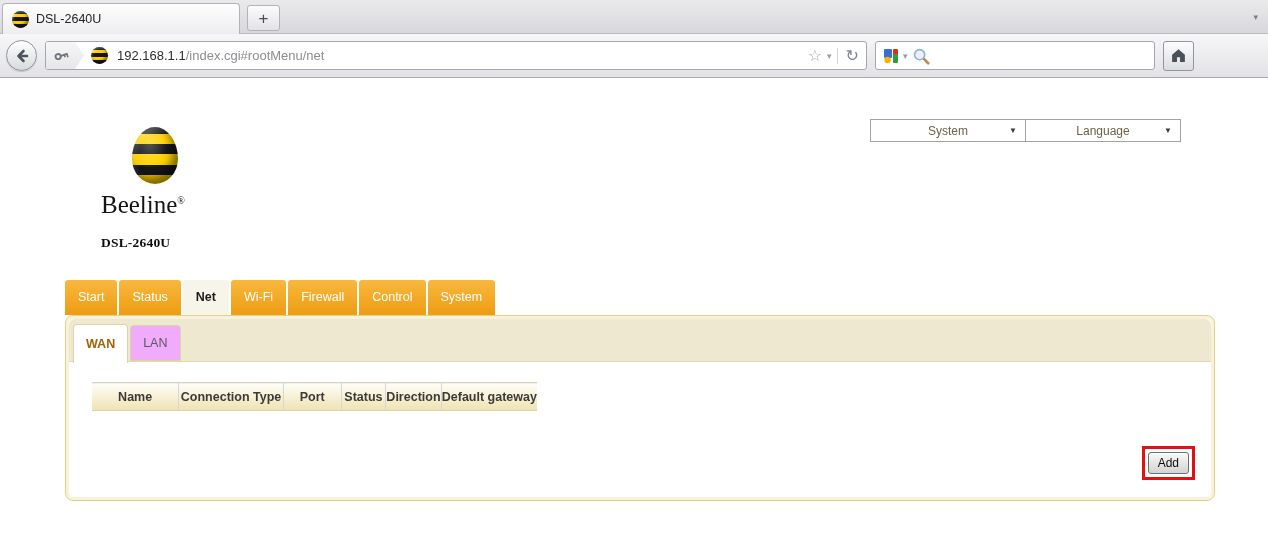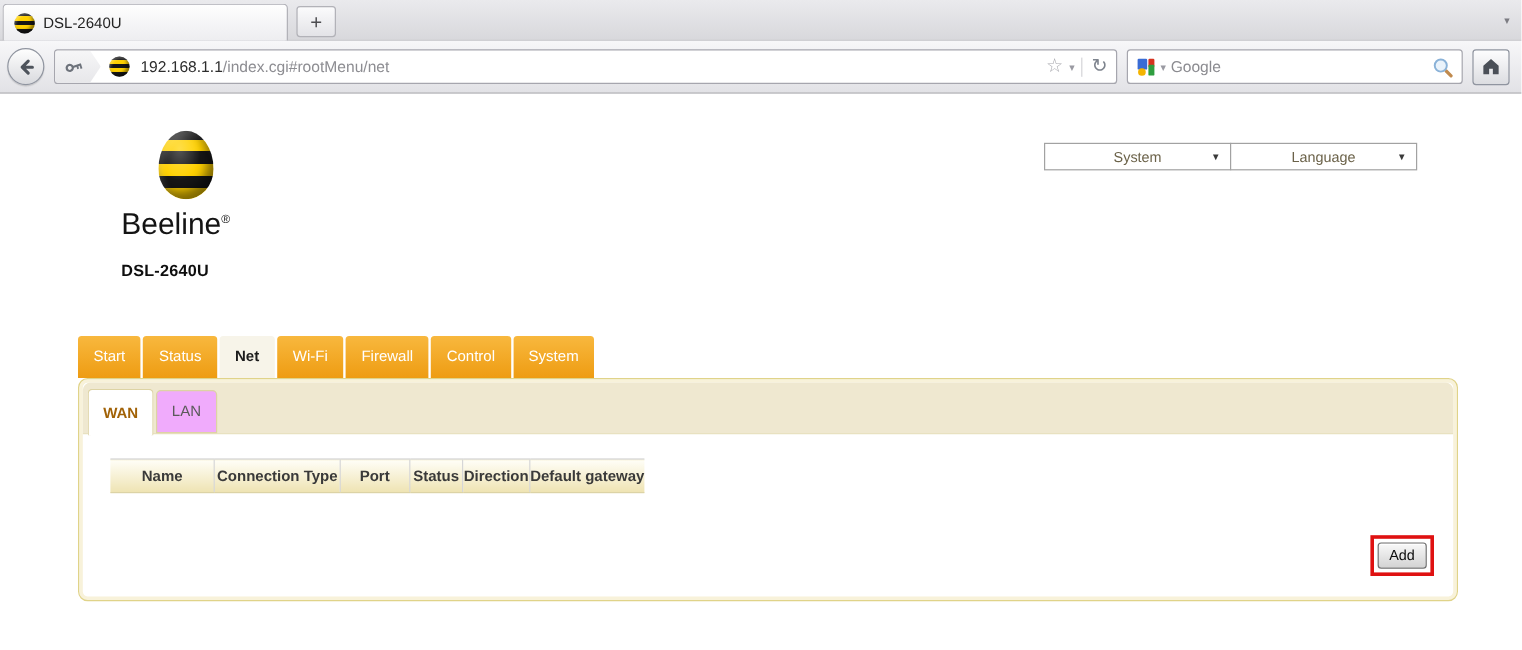--- a/index.html
+++ b/index.html
@@ -22,21 +22,21 @@
   .tablist-btn { position:absolute; right:10px; top:12px; color:#7c7c82; font-size:9px; cursor:pointer; }
   .favicon { width:17px; height:17px; border-radius:50%; flex:0 0 auto;
     background:linear-gradient(180deg,#161616 0 16%,#ffd100 16% 36%,#161616 36% 56%,#ffd100 56% 78%,#161616 78% 100%);
     box-shadow:inset -2px -2px 3px rgba(0,0,0,.45), inset 1px 2px 2px rgba(255,255,255,.25); }
   .toolbar { position:absolute; top:34px; left:0; right:0; height:44px;
     background:linear-gradient(#f7f7f9,#e2e2e6); border-bottom:1px solid #a9a9af;
     display:flex; align-items:center; padding:0 6px; gap:8px; }
   .back-btn { width:31px; height:31px; border-radius:50%; border:1px solid #9095a0;
     background:linear-gradient(#fefefe,#d9dade); display:flex; align-items:center; justify-content:center;
     flex:0 0 auto; cursor:pointer; box-shadow:0 1px 1px rgba(0,0,0,.15); }
-  .url-field { width:886px; height:29px; background:#fff; border:1px solid #a6a6ae; border-radius:3px;
+  .url-field { width:822px; height:29px; background:#fff; border:1px solid #a6a6ae; border-radius:3px;
     display:flex; align-items:center; overflow:hidden; }
   .identity { height:100%; display:flex; align-items:center; padding:0 14px 0 7px;
     background:linear-gradient(#f6f6f7,#e7e7ea);
     clip-path:polygon(0 0, calc(100% - 9px) 0, 100% 50%, calc(100% - 9px) 100%, 0 100%); cursor:pointer; }
   .url-favicon { margin:0 5px 0 7px; }
   .url-text { flex:1; font-size:13px; white-space:nowrap; overflow:hidden; padding-left:4px; cursor:text; }
   .url-host { color:#2d2d2d; }
   .url-path { color:#8d8d92; }
   .url-icons { display:flex; align-items:center; gap:5px; padding:0 7px; }
   .star { color:#a9a9af; font-size:16px; line-height:1; cursor:pointer; }
@@ -50,21 +50,21 @@
   .home-btn { width:31px; height:30px; border:1px solid #9095a0; border-radius:3px;
     background:linear-gradient(#fdfdfe,#dcdde1); display:flex; align-items:center; justify-content:center; cursor:pointer; }
   
   .page { position:absolute; top:79px; left:0; right:0; bottom:0; background:#fff; }
   .selects { position:absolute; top:40px; right:87px; display:flex; }
   .select-box { width:156px; height:23px; border:1px solid #a2a2a2; background:#fff;
     display:flex; align-items:center; justify-content:center; position:relative;
     font-size:12px; color:#6b6249; cursor:pointer; }
   .select-box + .select-box { margin-left:-1px; }
   .select-box .chev { position:absolute; right:8px; font-size:8px; color:#3a3a3a; }
-  .brand { position:absolute; left:101px; top:30px; }
+  .brand { position:absolute; left:101px; top:48px;font-family:Liberation Serif, serif; }
   .logo-egg { width:46px; height:57px; margin-left:31px;
     border-radius:50% 50% 50% 50% / 56% 56% 44% 44%;
     background:
       radial-gradient(ellipse at 38% 26%, rgba(255,255,255,.28), rgba(255,255,255,0) 45%),
       linear-gradient(180deg,#161616 0 13%,#ffd100 13% 30%,#161616 30% 48%,#ffd100 48% 66%,#161616 66% 84%,#ffd100 84% 100%);
     box-shadow:inset -5px -7px 9px rgba(0,0,0,.5), inset 3px 3px 5px rgba(255,255,255,.18); }
   .brand-name { font-size:25px; color:#141414; margin-top:7px; }
   .brand-name sup { font-size:10px; }
   .model-name { font-size:13.5px; font-weight:bold; color:#0e0e0e; margin-top:16px; letter-spacing:.2px; }
   .main-tabs { position:absolute; left:65px; top:201px; display:flex; }
@@ -137,21 +137,20 @@
   <div class="search-field">
     <span>
       <svg width="16" height="16" viewBox="0 0 16 16">
         <rect x="1" y="1" width="8" height="9" rx="1" fill="#3a6cd4"></rect>
         <rect x="10" y="1" width="5" height="7" rx="1" fill="#d6331f"></rect>
         <rect x="10" y="6" width="5" height="9" rx="1" fill="#2f9e3f"></rect>
         <circle cx="4.6" cy="12" r="3.2" fill="#f4b400"></circle>
       </svg>
     </span>
     <span class="mini-chev">▾</span>
-    <input class="search-input" placeholder="Google" style="">
     <span>
       <svg width="18" height="18" viewBox="0 0 20 20">
         <line x1="13.5" y1="13.5" x2="18" y2="18" stroke="#c08a4e" stroke-width="3" stroke-linecap="round"></line>
         <circle cx="8.5" cy="8.5" r="5.6" fill="#eaf3fb" stroke="#8ab2d8" stroke-width="1.8"></circle>
       </svg>
     </span>
   </div>
 
   <div class="home-btn">
     <span>

